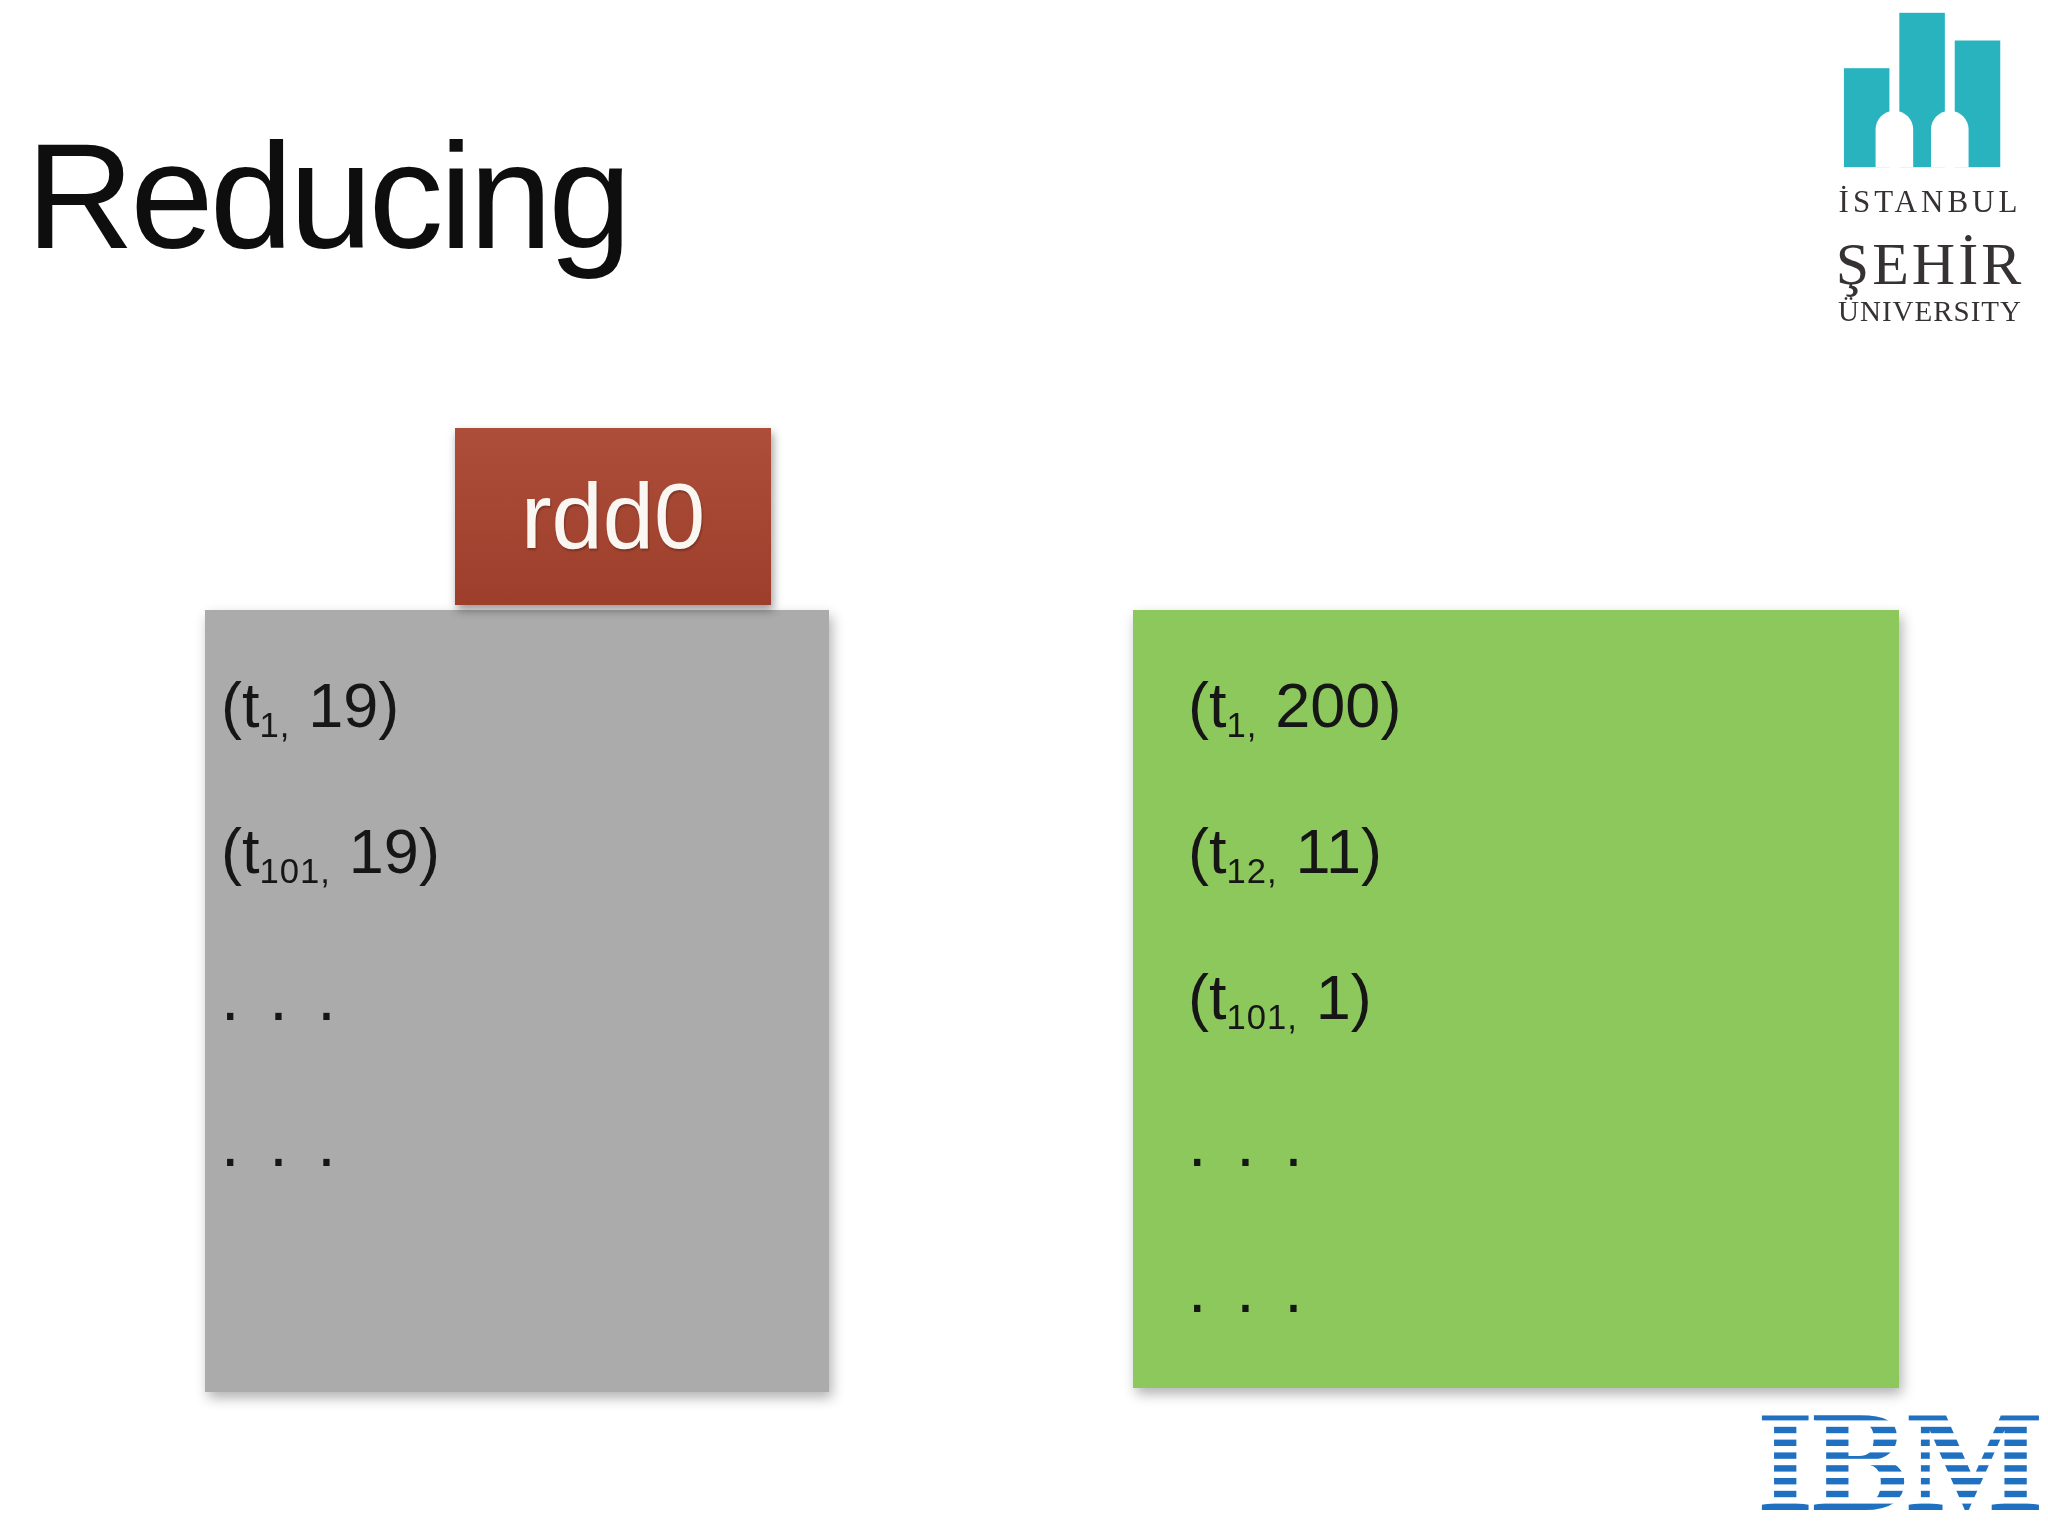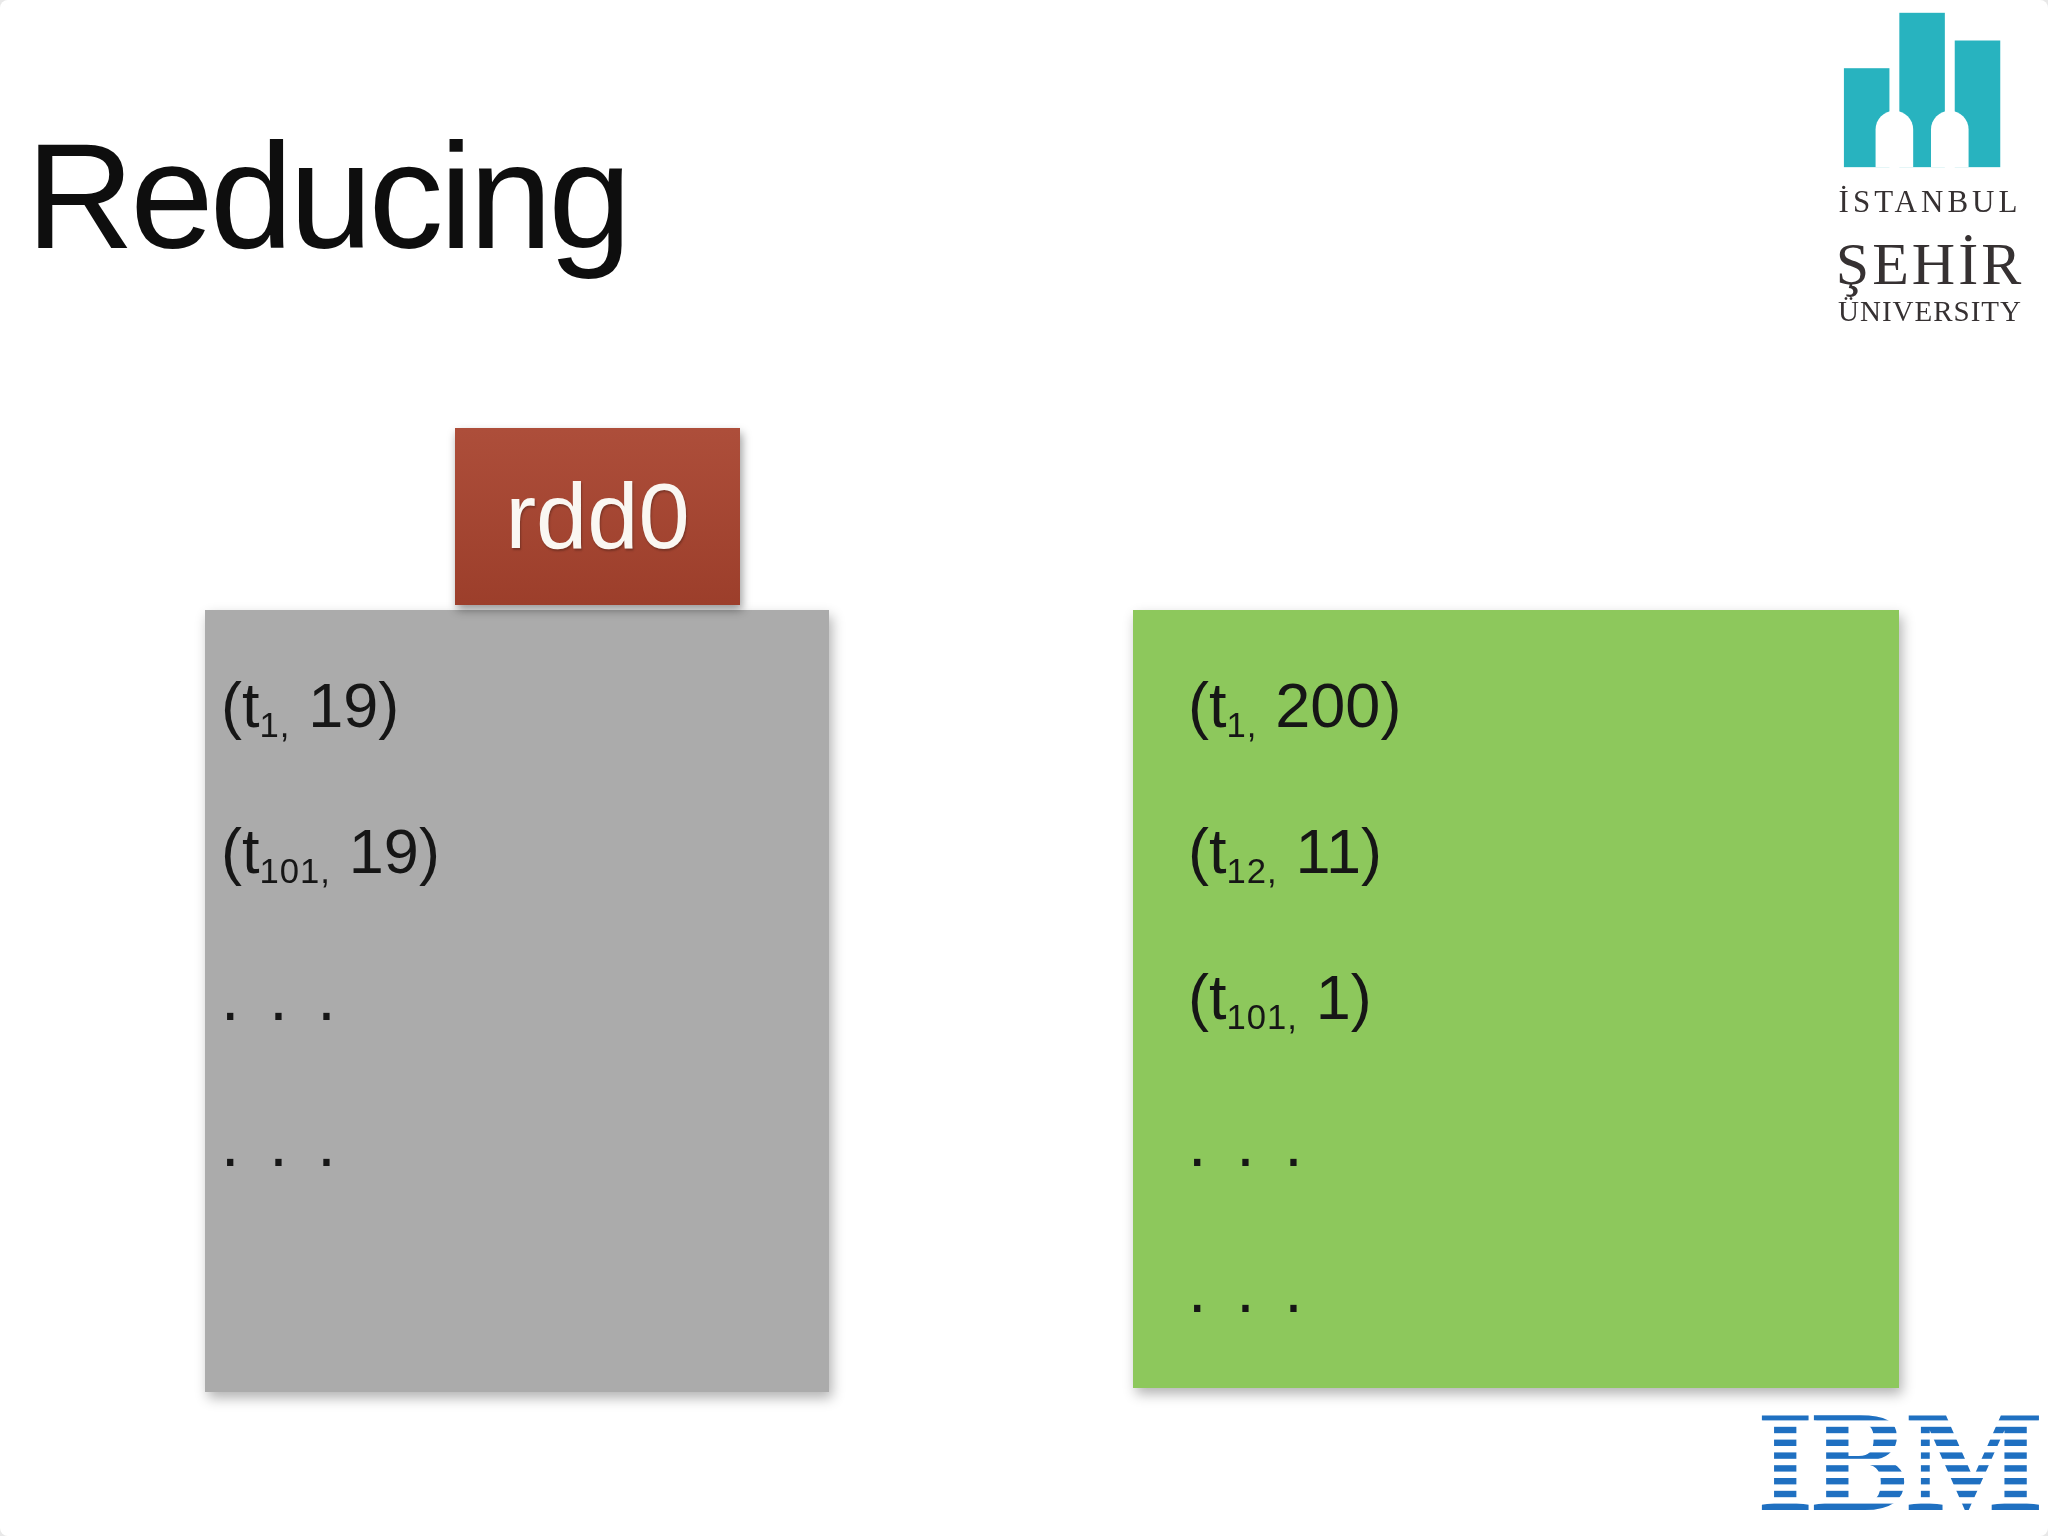--- a/index.html
+++ b/index.html
@@ -1,18 +1,18 @@
 <!DOCTYPE html>
 <html><head>
 <meta charset="utf-8">
 <style>
   html,body{margin:0;padding:0;background:#e8e8e8;}
   .slide{
     position:relative; width:2048px; height:1536px; background:#ffffff;
-    overflow:hidden; font-family:"Liberation Sans","DejaVu Sans",sans-serif;border-radius:8px;
+    overflow:hidden; font-family:"Liberation Sans","DejaVu Sans",sans-serif;
   }
 
   
   .title{
     position:absolute; left:26px; top:118px; margin:0;
     font-size:150px; font-weight:400; letter-spacing:-4px;
     color:#0e0e0e; line-height:1.05;
   }
 
   
@@ -29,21 +29,21 @@
 
   
   .rdd-label{
     position:absolute; z-index:2;
     display:flex; align-items:center; justify-content:center;
     color:#faf7f2; font-size:92px; font-weight:400;
     background-image:linear-gradient(rgba(255,255,255,0.06),rgba(0,0,0,0.07));
     box-shadow:2px 5px 9px rgba(0,0,0,0.40);
     text-shadow:1px 2px 2px rgba(0,0,0,0.25);
   }
-  .label0{ left:455px; top:428px; width:285px; height:177px; }
+  .label0{ left:455px; top:428px; width:316px; height:177px; }
   .label1{ left:1374px; top:430px; width:272px; height:172px; }
 
   
   .panel{
     position:absolute; z-index:1;
     box-shadow:3px 6px 12px rgba(0,0,0,0.30);
     padding:22px 0 0 55px; box-sizing:border-box;
     color:#161616;
   }
   .panel0{ left:205px; top:610px; width:624px; height:782px;padding-left:16px; }

